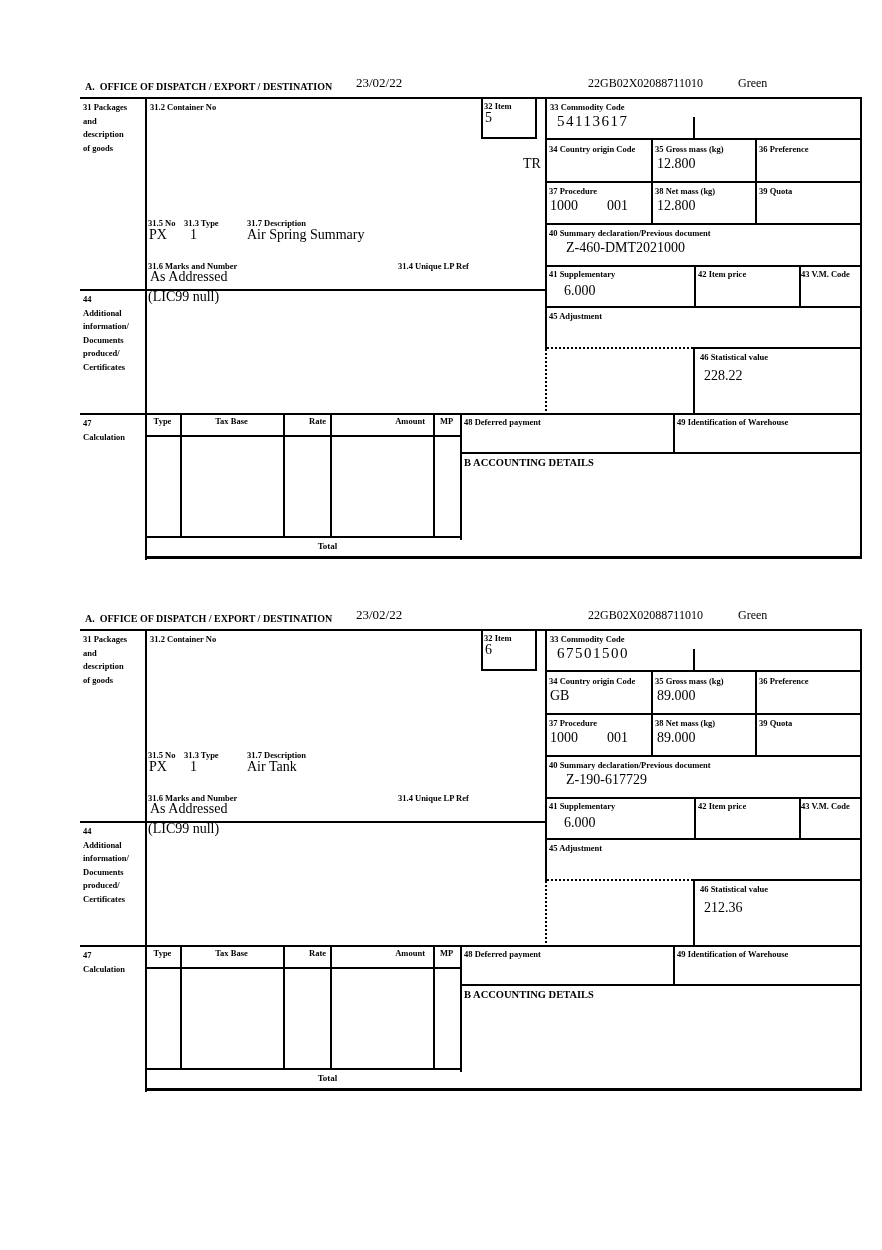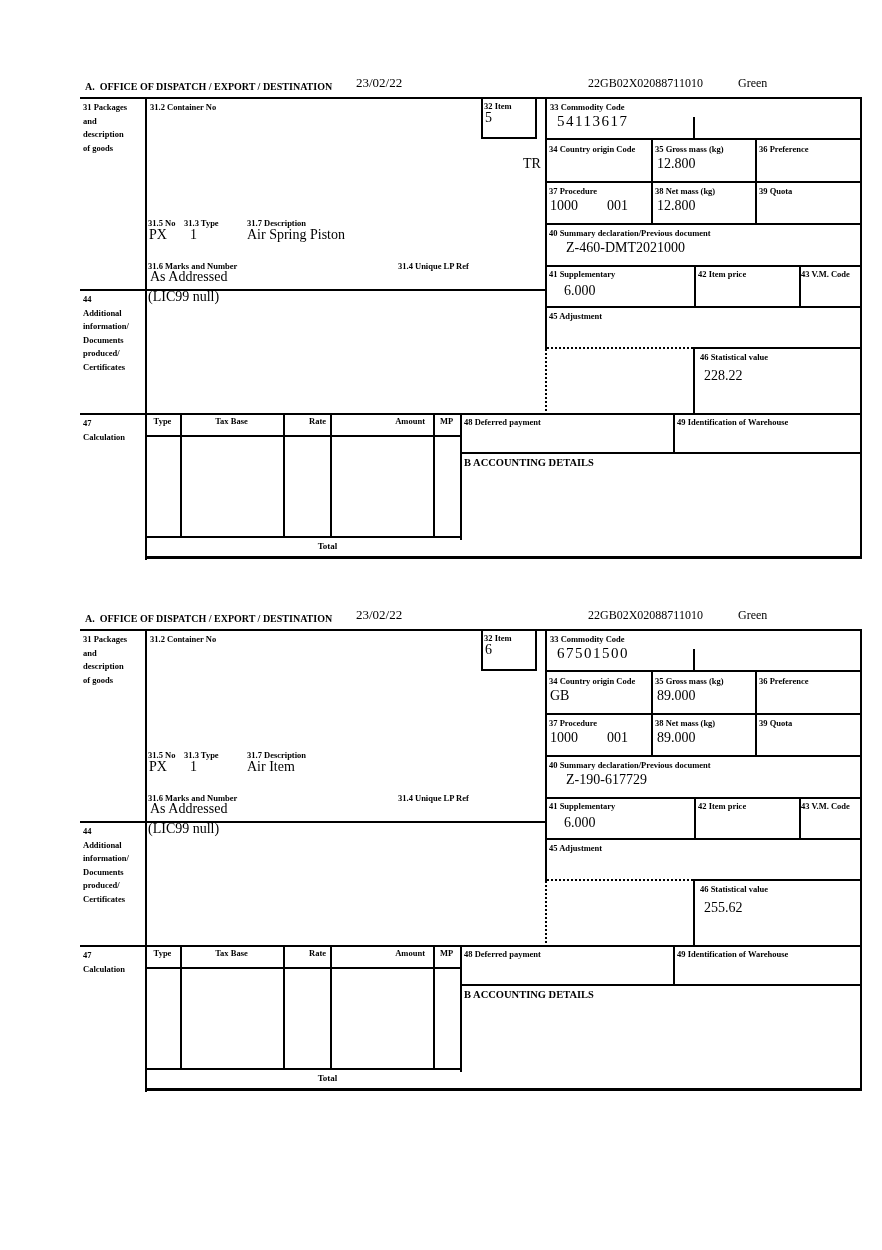--- a/index.html
+++ b/index.html
@@ -93,21 +93,21 @@
       <div class="lbl" style="left:618px;top:171px">42 Item price</div>
       <div class="lbl" style="left:721px;top:171px">43 V.M. Code</div>
       <div class="lbl" style="left:469px;top:213px">45 Adjustment</div>
       <div class="lbl" style="left:620px;top:254px">46 Statistical value</div>
       <div class="val" style="left:624px;top:271px">228.22</div>
       <div class="lbl" style="left:68px;top:120px">31.5 No</div>
       <div class="lbl" style="left:104px;top:120px">31.3 Type</div>
       <div class="lbl" style="left:167px;top:120px">31.7 Description</div>
       <div class="val" style="left:69px;top:130px">PX</div>
       <div class="val" style="left:110px;top:130px">1</div>
-      <div class="val" style="left:167px;top:130px">Air Spring Piston</div>
+      <div class="val" style="left:167px;top:130px">Air Spring Summary</div>
       <div class="lbl" style="left:68px;top:163px">31.6 Marks and Number</div>
       <div class="lbl" style="left:318px;top:163px">31.4 Unique LP Ref</div>
       <div class="val" style="left:70px;top:172px">As Addressed</div>
       <div class="lbl" style="left:3px;top:196px;width:62px">44
 Additional
 information/
 Documents
 produced/
 Certificates</div>
       <div class="val" style="left:68px;top:192px">(LIC99 null)</div>
@@ -185,27 +185,27 @@
       <div class="val" style="left:577px;top:101px">89.000</div>
       <div class="lbl" style="left:679px;top:88px">39 Quota</div>
       <div class="lbl" style="left:469px;top:130px">40 Summary declaration/Previous document</div>
       <div class="val" style="left:486px;top:143px">Z-190-617729</div>
       <div class="lbl" style="left:469px;top:171px">41 Supplementary</div>
       <div class="val" style="left:484px;top:186px">6.000</div>
       <div class="lbl" style="left:618px;top:171px">42 Item price</div>
       <div class="lbl" style="left:721px;top:171px">43 V.M. Code</div>
       <div class="lbl" style="left:469px;top:213px">45 Adjustment</div>
       <div class="lbl" style="left:620px;top:254px">46 Statistical value</div>
-      <div class="val" style="left:624px;top:271px">255.62</div>
+      <div class="val" style="left:624px;top:271px">212.36</div>
       <div class="lbl" style="left:68px;top:120px">31.5 No</div>
       <div class="lbl" style="left:104px;top:120px">31.3 Type</div>
       <div class="lbl" style="left:167px;top:120px">31.7 Description</div>
       <div class="val" style="left:69px;top:130px">PX</div>
       <div class="val" style="left:110px;top:130px">1</div>
-      <div class="val" style="left:167px;top:130px">Air Item</div>
+      <div class="val" style="left:167px;top:130px">Air Tank</div>
       <div class="lbl" style="left:68px;top:163px">31.6 Marks and Number</div>
       <div class="lbl" style="left:318px;top:163px">31.4 Unique LP Ref</div>
       <div class="val" style="left:70px;top:172px">As Addressed</div>
       <div class="lbl" style="left:3px;top:196px;width:62px">44
 Additional
 information/
 Documents
 produced/
 Certificates</div>
       <div class="val" style="left:68px;top:192px">(LIC99 null)</div>

